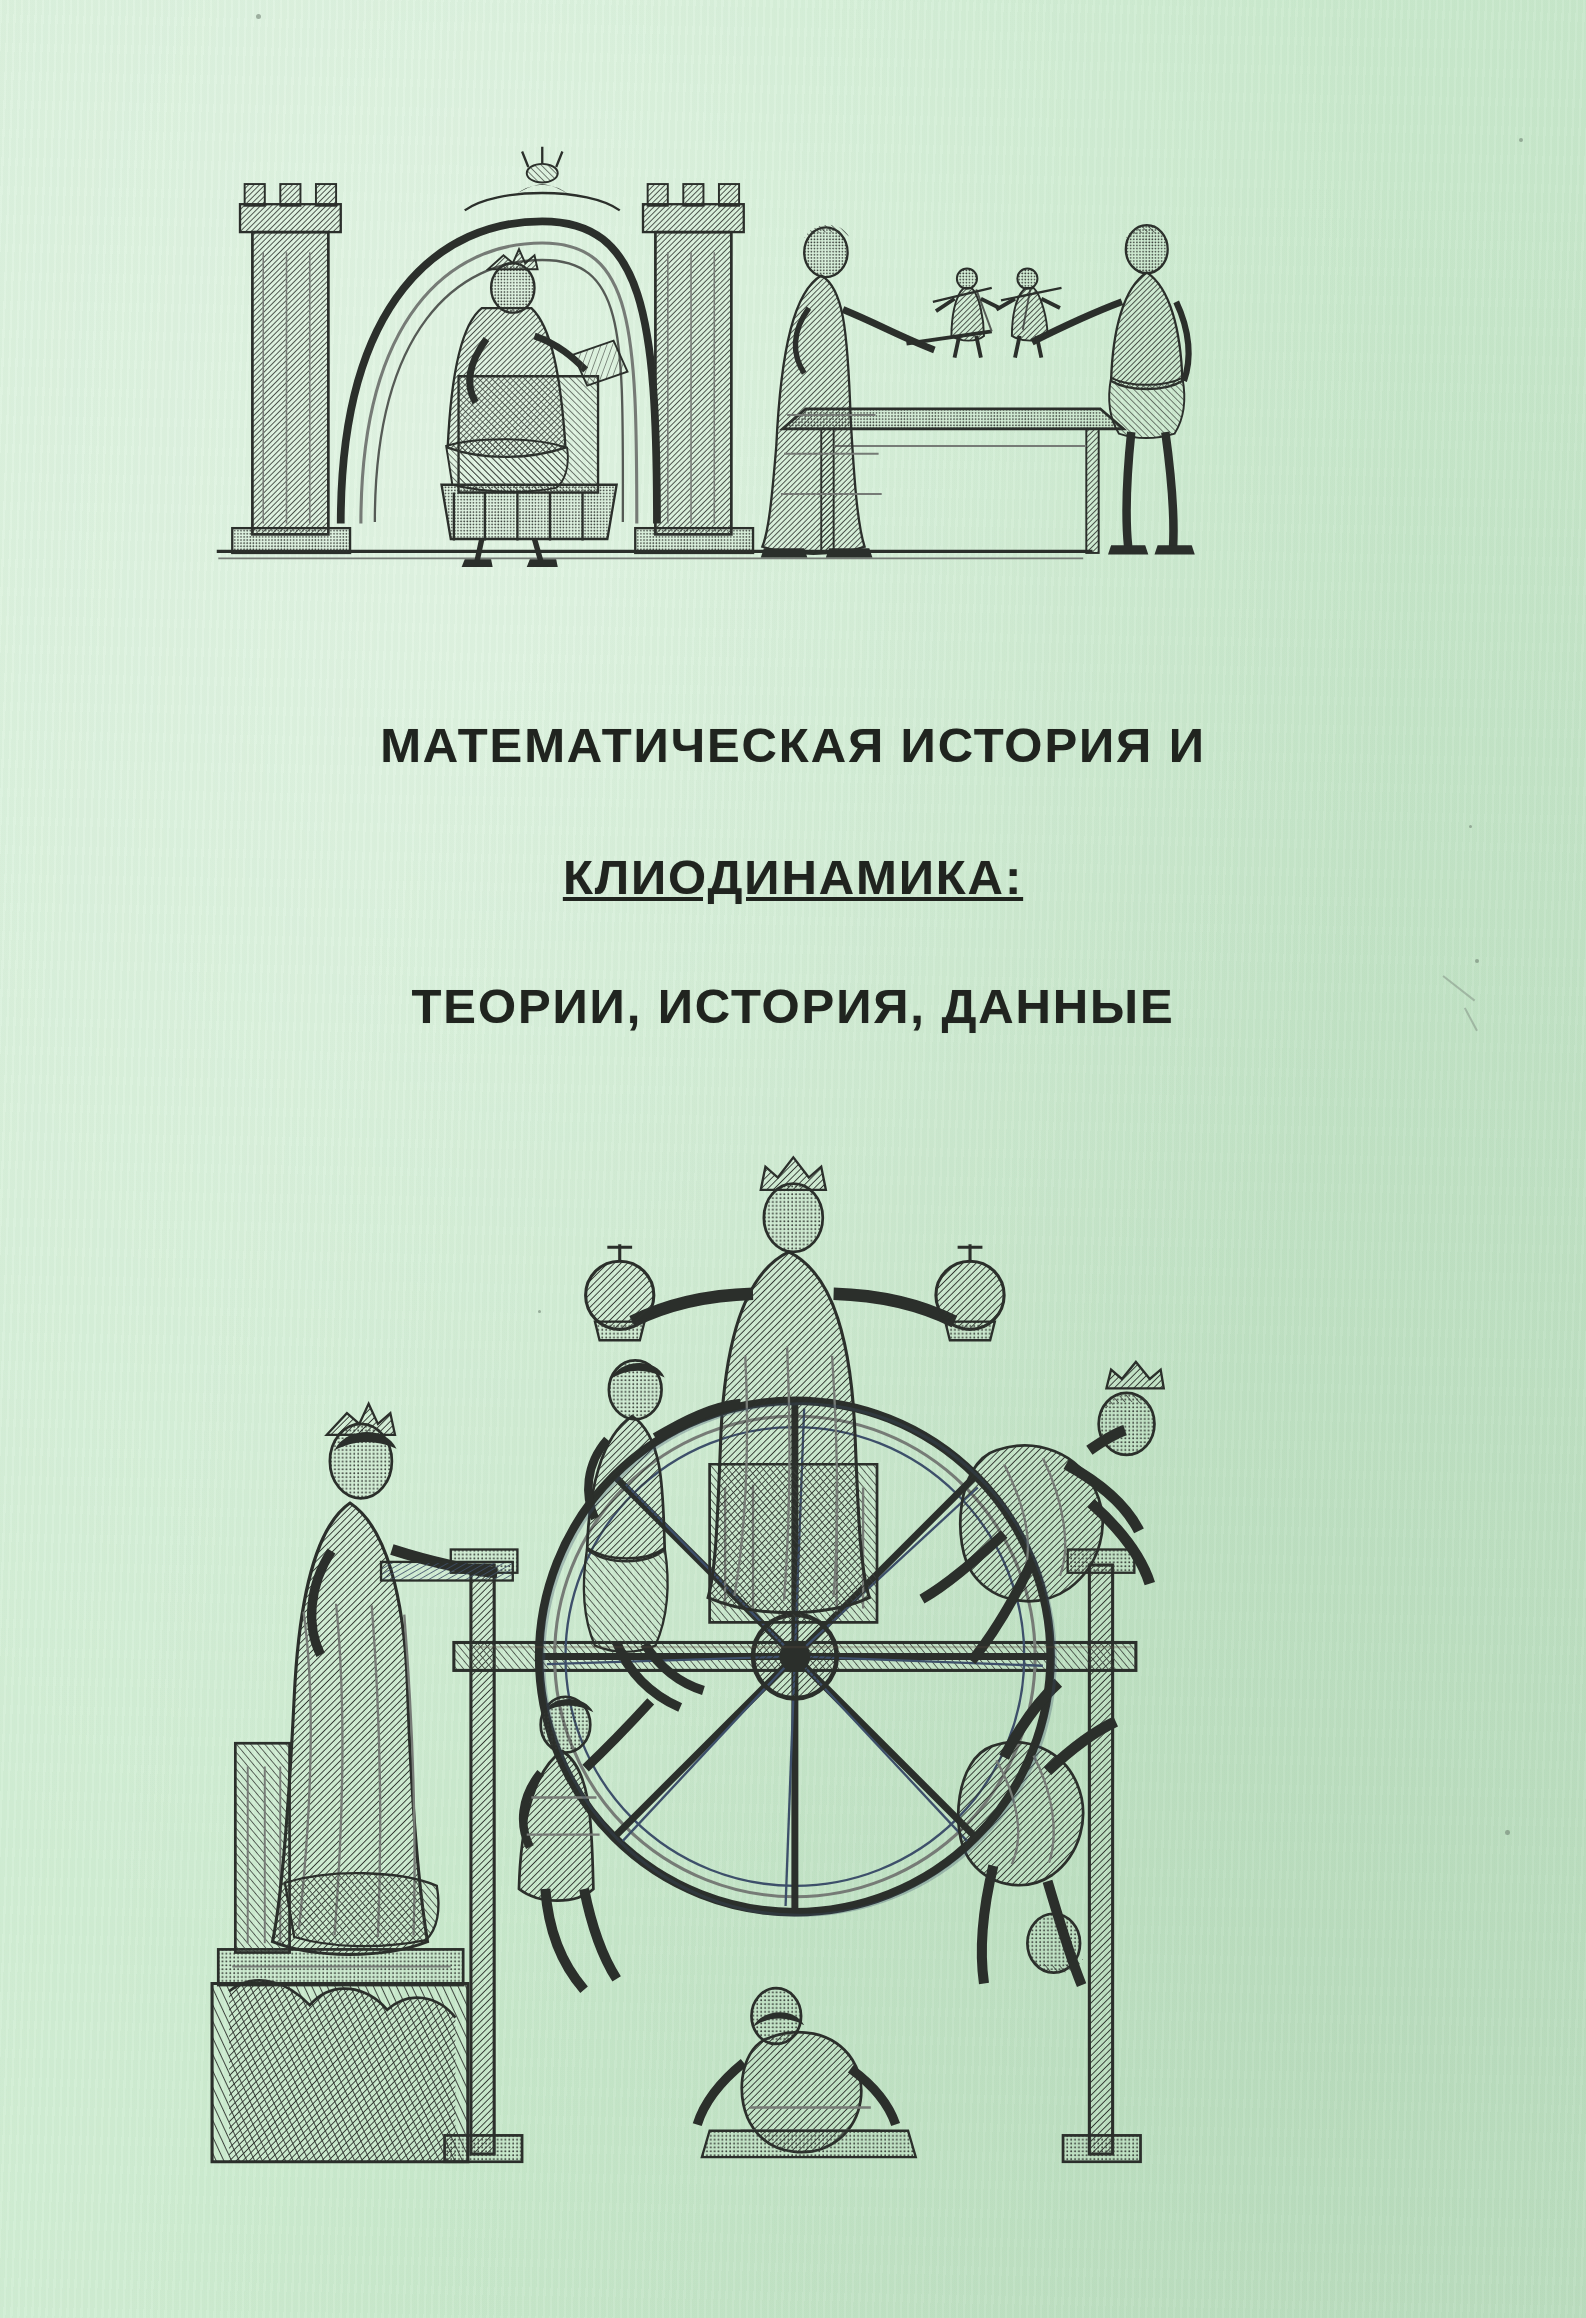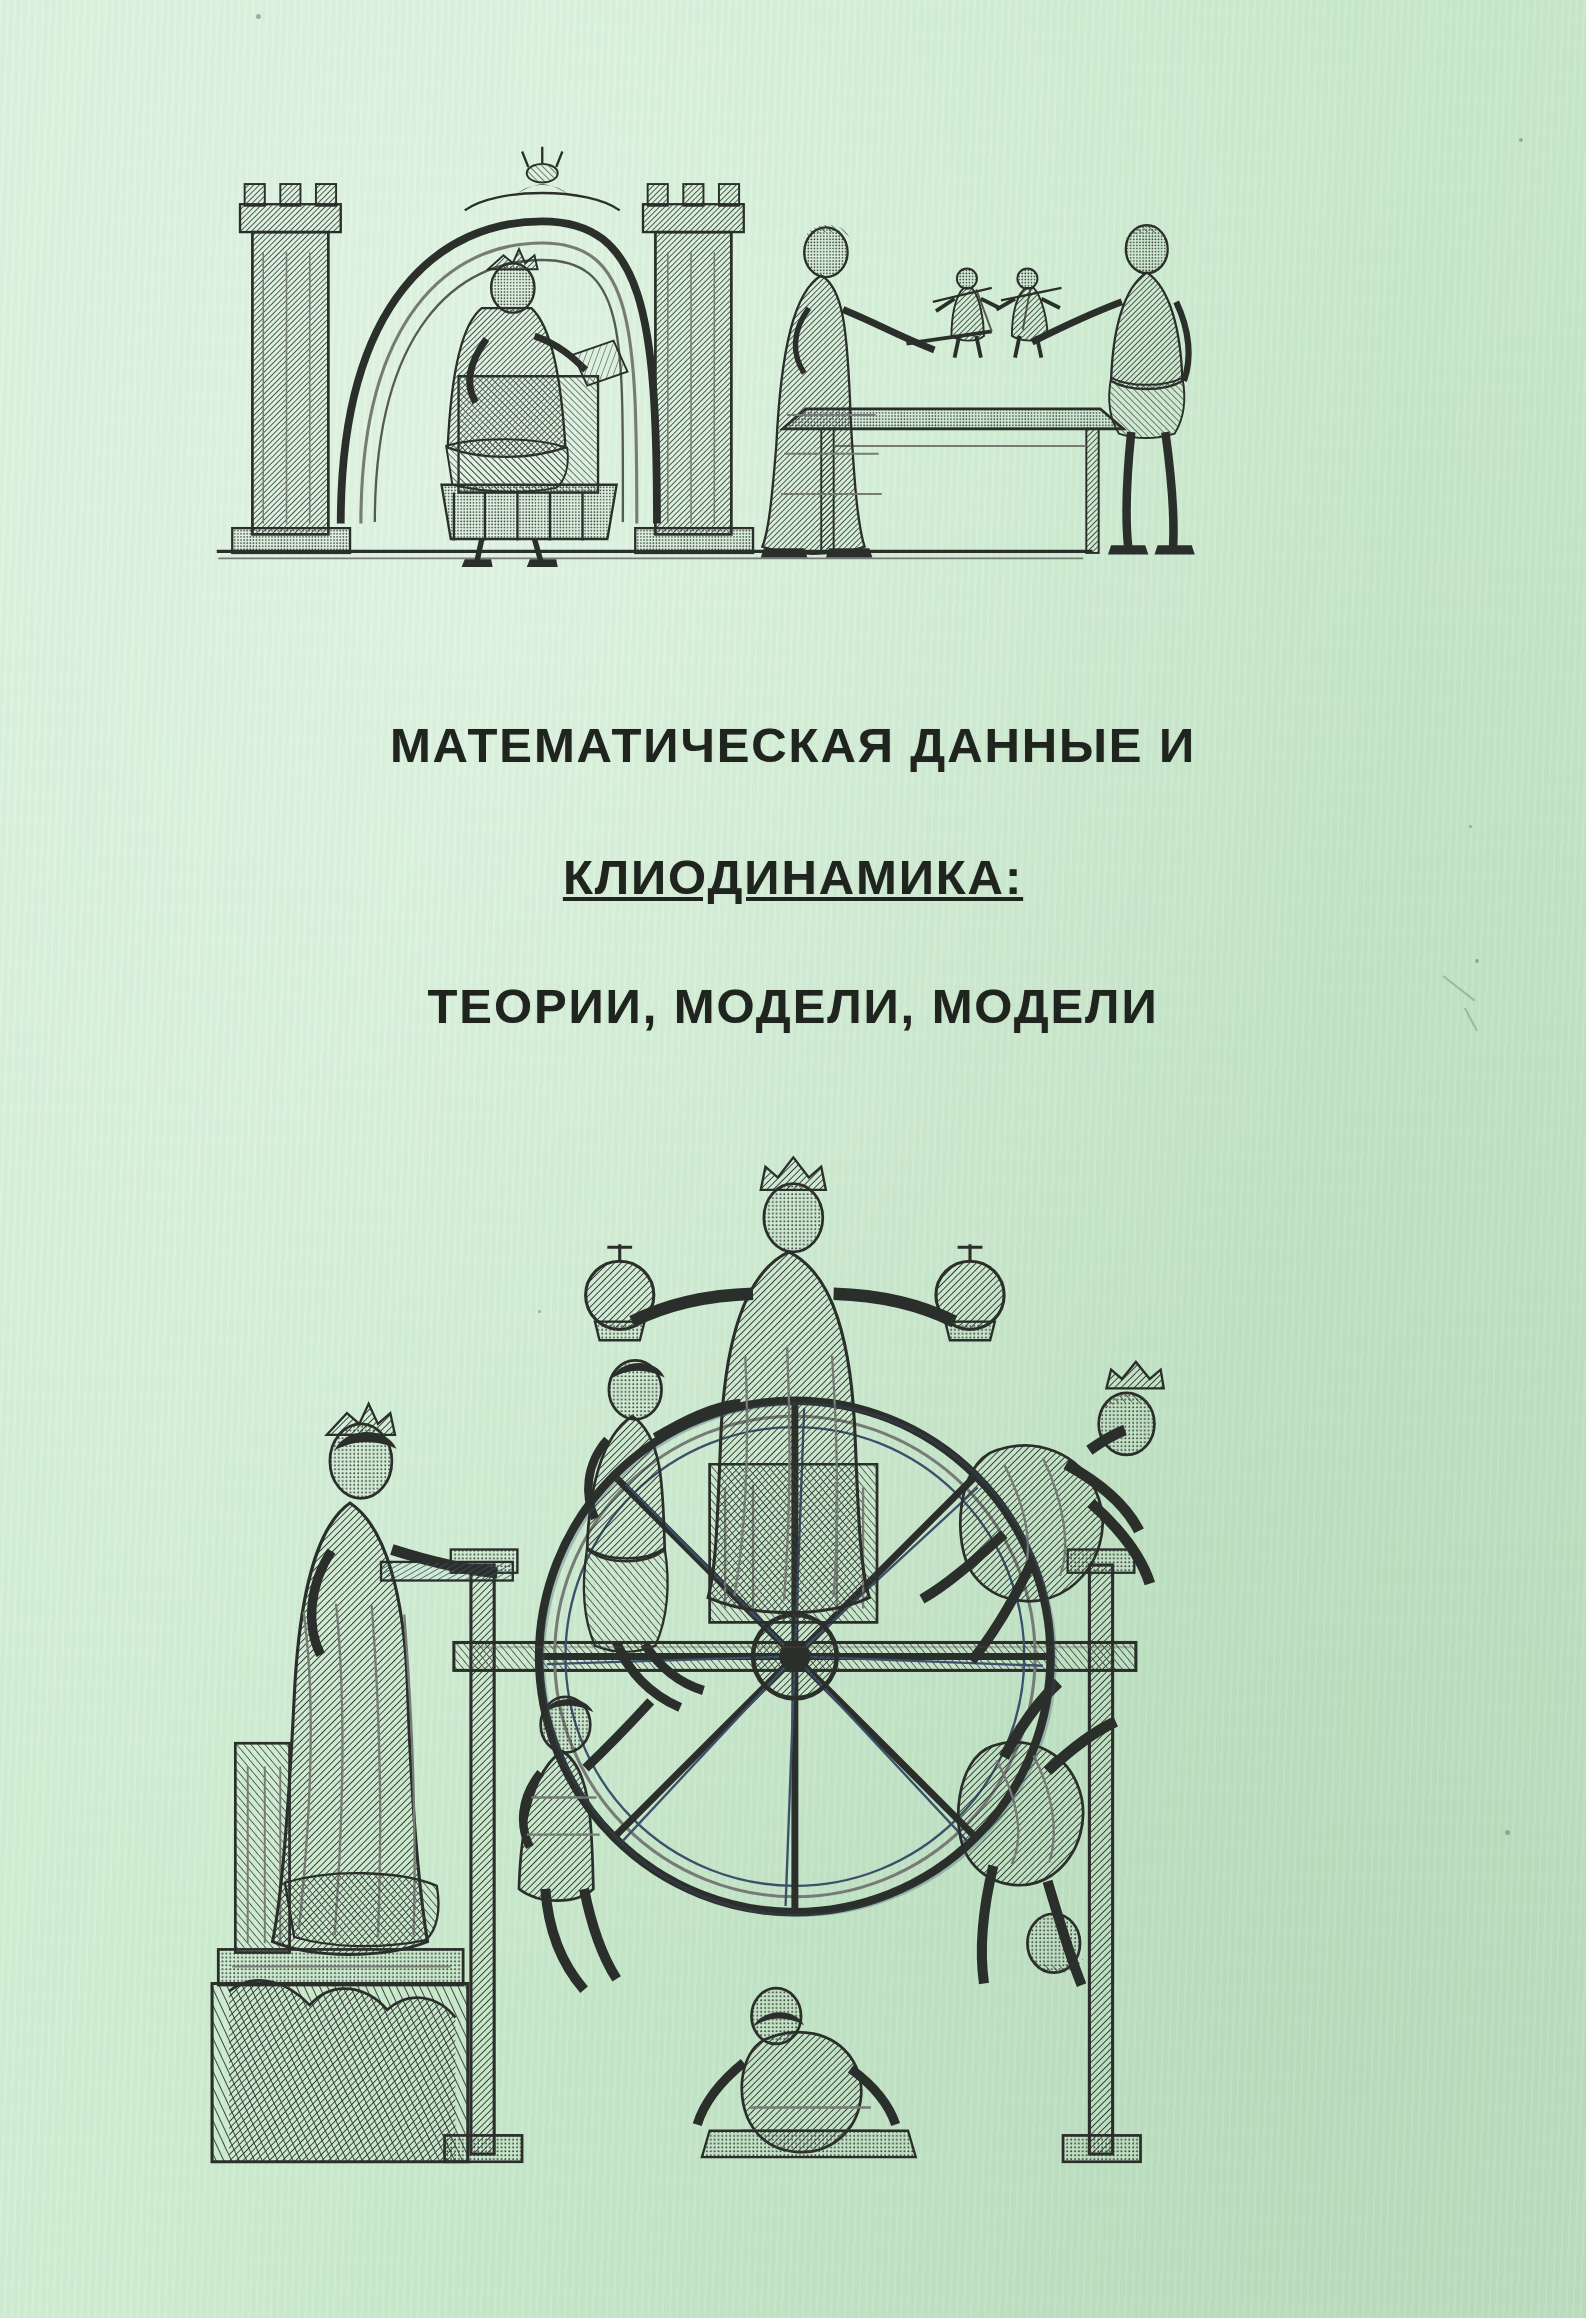--- a/index.html
+++ b/index.html
@@ -271,23 +271,23 @@
         <circle cx="1056" cy="184" r="13" class="stroke-ink" stroke-width="2.5"></circle>
         <path class="stroke-ink" stroke-width="5" d="M1040 210 L1016 224 M1074 210 L1098 222"></path>
         <path class="stroke-ink" stroke-width="5" d="M1046 258 L1040 286 M1068 258 L1074 286"></path>
 
         <path class="stroke-ink" stroke-width="3" d="M934 214 L1010 196 M1022 212 L1100 196"></path>
       </g>
     </svg>
   </div>
 
   <div class="title-block">
-    <div class="title-line l1">МАТЕМАТИЧЕСКАЯ ДАННЫЕ И</div>
+    <div class="title-line l1">МАТЕМАТИЧЕСКАЯ ИСТОРИЯ И</div>
     <div class="title-line l2">КЛИОДИНАМИКА:</div>
-    <div class="title-line l3">ТЕОРИИ, МОДЕЛИ, МОДЕЛИ</div>
+    <div class="title-line l3">ТЕОРИИ, ИСТОРИЯ, ДАННЫЕ</div>
   </div>
 
   <div class="illus-bottom">
     <svg viewBox="0 0 1530 1400" preserveAspectRatio="xMidYMid meet" aria-hidden="true">
       <defs>
         <pattern id="wh1" width="6" height="6" patternUnits="userSpaceOnUse" patternTransform="rotate(45)">
           <line x1="0" y1="0" x2="0" y2="6" stroke="#2d322d" stroke-width="2.3"></line>
         </pattern>
         <pattern id="wh2" width="7" height="7" patternUnits="userSpaceOnUse" patternTransform="rotate(-40)">
           <line x1="0" y1="0" x2="0" y2="7" stroke="#3b413b" stroke-width="2"></line>

